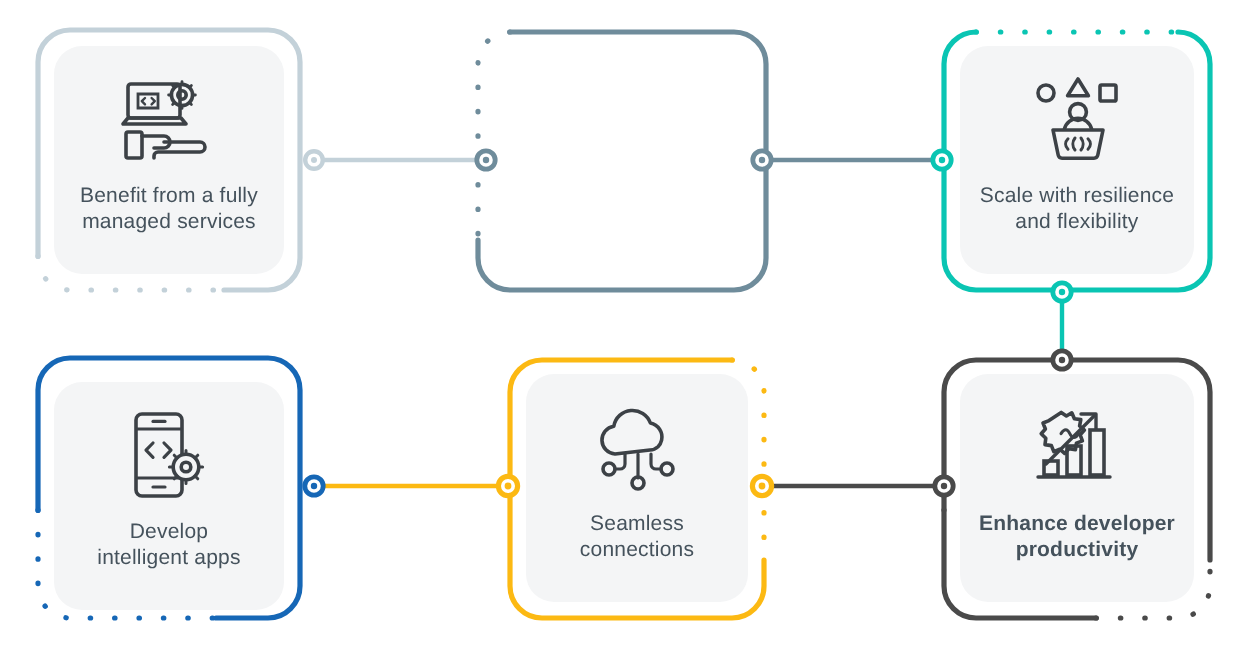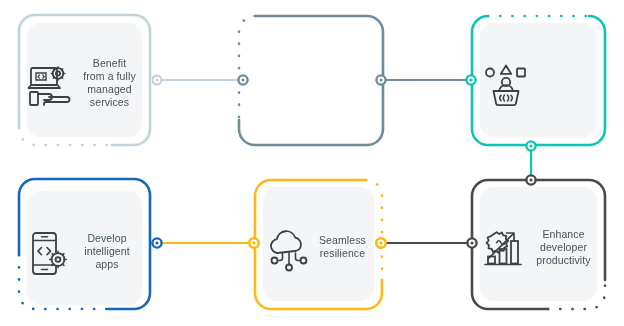--- a/index.html
+++ b/index.html
@@ -23,21 +23,21 @@
   .card {
     position: absolute;
     box-sizing: border-box;
   }
   
   .panel {
     position: absolute;
     background: #f4f5f6;
     border-radius: 14px;
     display: flex;
-    flex-direction: row;
+    flex-direction: column;
     align-items: center;
     justify-content: flex-start;
     box-sizing: border-box;
   }
   .icon-wrap {
     width: 52px;
     height: 52px;
     display: flex;
     align-items: center;
     justify-content: center;
@@ -139,20 +139,22 @@
           <rect x="35" y="5.5" width="8" height="8" rx="0.8"></rect>
           <circle cx="24" cy="19" r="4.2"></circle>
           <path d="M17.2 27.5 a7 7 0 0 1 13.6 0" stroke-linecap="round"></path>
           <path d="M11.5 28 h25 l-2.6 12.5 a2 2 0 0 1 -2 1.6 h-15.8 a2 2 0 0 1 -2 -1.6 z" stroke-linejoin="round"></path>
           <path d="M19 32.4 c-1.6 1.6 -1.6 3.6 0 5.2" stroke-width="1.5" stroke-linecap="round"></path>
           <path d="M29 32.4 c1.6 1.6 1.6 3.6 0 5.2" stroke-width="1.5" stroke-linecap="round"></path>
           <path d="M22.5 32 c-1.4 1.8 -1.4 4.2 0 6" stroke-width="1.5" stroke-linecap="round"></path>
           <path d="M25.5 32 c1.4 1.8 1.4 4.2 0 6" stroke-width="1.5" stroke-linecap="round"></path>
         </svg>
       </div>
+      <div class="card-label">Scale with resilience
+and flexibility</div>
     </div>
   </div>
 
   <div class="card" style="left:27px; top:187px; width:115px; height:114px;">
     <div class="panel" style="left:0; top:4px; width:115px; height:114px;">
       <div class="icon-wrap">
         <svg width="44" height="46" viewBox="0 0 44 46" fill="none" stroke="#3c4146" stroke-width="1.8">
           <rect x="5" y="2" width="23" height="41" rx="3"></rect>
           <path d="M5 9.5 h23 M5 34 h23" stroke-width="1.5"></path>
           <path d="M13.5 5.7 h6" stroke-width="1.6" stroke-linecap="round"></path>
@@ -176,26 +178,26 @@
           <path d="M13.5 25 a7 7 0 0 1 -0.6 -13.9 a9.5 9.5 0 0 1 18.3 -1.6 a7.2 7.2 0 0 1 5.6 8.6 a6.6 6.6 0 0 1 -1.8 3.3 a6 6 0 0 1 -4 1.6 z" stroke-linejoin="round" stroke-linecap="round"></path>
           <path d="M25 25 v12" stroke-width="1.6" stroke-linecap="round"></path>
           <path d="M18.5 25 v5 a2.5 2.5 0 0 1 -2.5 2.5 h-2.5" stroke-width="1.6" stroke-linecap="round" stroke-linejoin="round"></path>
           <path d="M31.5 25 v5 a2.5 2.5 0 0 0 2.5 2.5 h2.5" stroke-width="1.6" stroke-linecap="round" stroke-linejoin="round"></path>
           <circle cx="10.5" cy="32.5" r="3"></circle>
           <circle cx="25" cy="39.5" r="3"></circle>
           <circle cx="39.5" cy="32.5" r="3"></circle>
         </svg>
       </div>
       <div class="card-label">Seamless
-resilience</div>
+connections</div>
     </div>
   </div>
 
   <div class="card" style="left:480px; top:187px; width:117px; height:114px;">
-    <div class="panel" style="left:0; top:0; width:117px; height:114px;">
+    <div class="panel" style="left:0; top:0; width:117px; height:114px;font-weight:bold;">
       <div class="icon-wrap">
         <svg width="50" height="44" viewBox="0 0 50 44" fill="none" stroke="#3c4146" stroke-width="1.8">
           <path d="M16.6 4.2 l2.6 1.8 2.7 -1.6 1.3 3 3.2 0.4 -0.6 3.1 2.4 2.1 -2.1 2.4 1.1 3 -3 1.2 -0.5 3.2 -3.2 -0.4 -2.2 2.3 -2.4 -2.1 -3 1.2 -1.2 -3 -3.2 -0.5 0.4 -3.2 -2.3 -2.2 2.1 -2.4 -1.2 -3 3 -1.2 z" stroke-linejoin="round" stroke-linecap="round"></path>
           <path d="M16.5 14.8 c1.6 -2.6 3.2 -2.6 4.4 0 c1.2 2.6 2.8 2.6 4.4 0" stroke-width="1.5" stroke-linecap="round"></path>
           <path d="M9 30 L 33.5 5.5" stroke-width="1.7" stroke-linecap="round"></path>
           <path d="M26.5 5 h7.5 v7.5" stroke-width="1.7" stroke-linecap="round" stroke-linejoin="round"></path>
           <rect x="8" y="28.5" width="7" height="7"></rect>
           <rect x="19.5" y="21" width="7" height="14.5"></rect>
           <rect x="31" y="13" width="7" height="22.5"></rect>
           <path d="M5 36.5 h36" stroke-width="1.7" stroke-linecap="round"></path>

